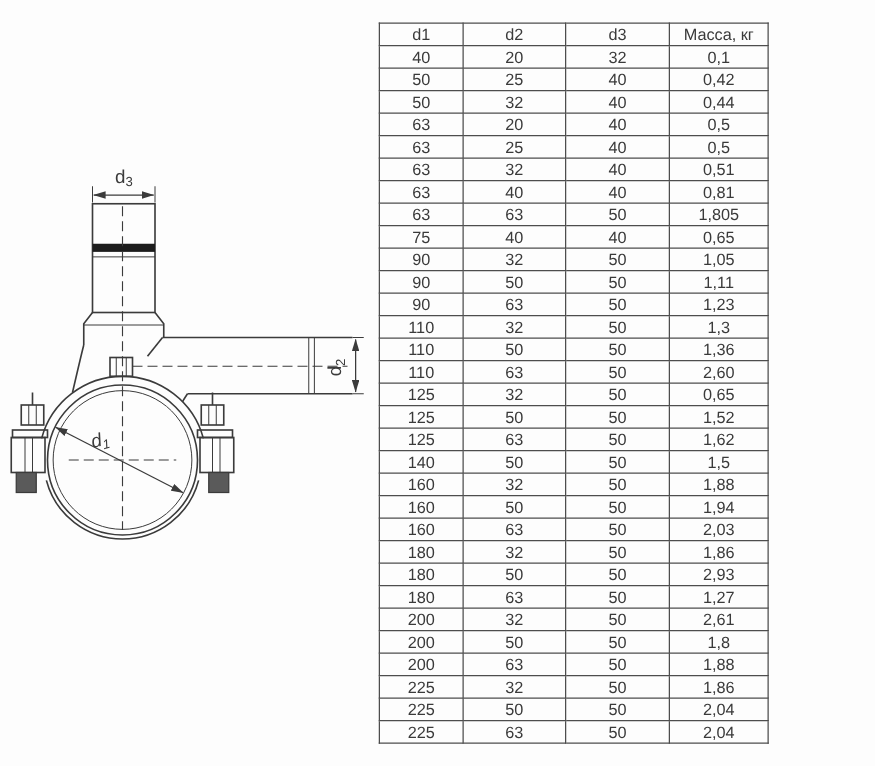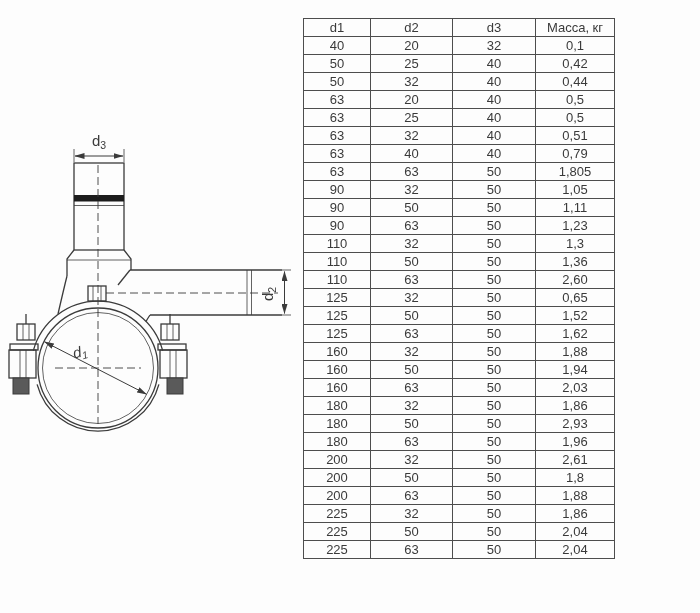--- a/index.html
+++ b/index.html
@@ -194,29 +194,35 @@
         <tr>
           <td>63</td>
           <td>32</td>
           <td>40</td>
           <td>0,51</td>
         </tr>
         <tr>
           <td>63</td>
           <td>40</td>
           <td>40</td>
-          <td>0,79</td>
+          <td>0,81</td>
         </tr>
         <tr>
           <td>63</td>
           <td>63</td>
           <td>50</td>
           <td>1,805</td>
         </tr>
         <tr>
+          <td>75</td>
+          <td>40</td>
+          <td>40</td>
+          <td>0,65</td>
+        </tr>
+        <tr>
           <td>90</td>
           <td>32</td>
           <td>50</td>
           <td>1,05</td>
         </tr>
         <tr>
           <td>90</td>
           <td>50</td>
           <td>50</td>
           <td>1,11</td>
@@ -257,20 +263,26 @@
           <td>50</td>
           <td>1,52</td>
         </tr>
         <tr>
           <td>125</td>
           <td>63</td>
           <td>50</td>
           <td>1,62</td>
         </tr>
         <tr>
+          <td>140</td>
+          <td>50</td>
+          <td>50</td>
+          <td>1,5</td>
+        </tr>
+        <tr>
           <td>160</td>
           <td>32</td>
           <td>50</td>
           <td>1,88</td>
         </tr>
         <tr>
           <td>160</td>
           <td>50</td>
           <td>50</td>
           <td>1,94</td>
@@ -290,21 +302,21 @@
         <tr>
           <td>180</td>
           <td>50</td>
           <td>50</td>
           <td>2,93</td>
         </tr>
         <tr>
           <td>180</td>
           <td>63</td>
           <td>50</td>
-          <td>1,96</td>
+          <td>1,27</td>
         </tr>
         <tr>
           <td>200</td>
           <td>32</td>
           <td>50</td>
           <td>2,61</td>
         </tr>
         <tr>
           <td>200</td>
           <td>50</td>

